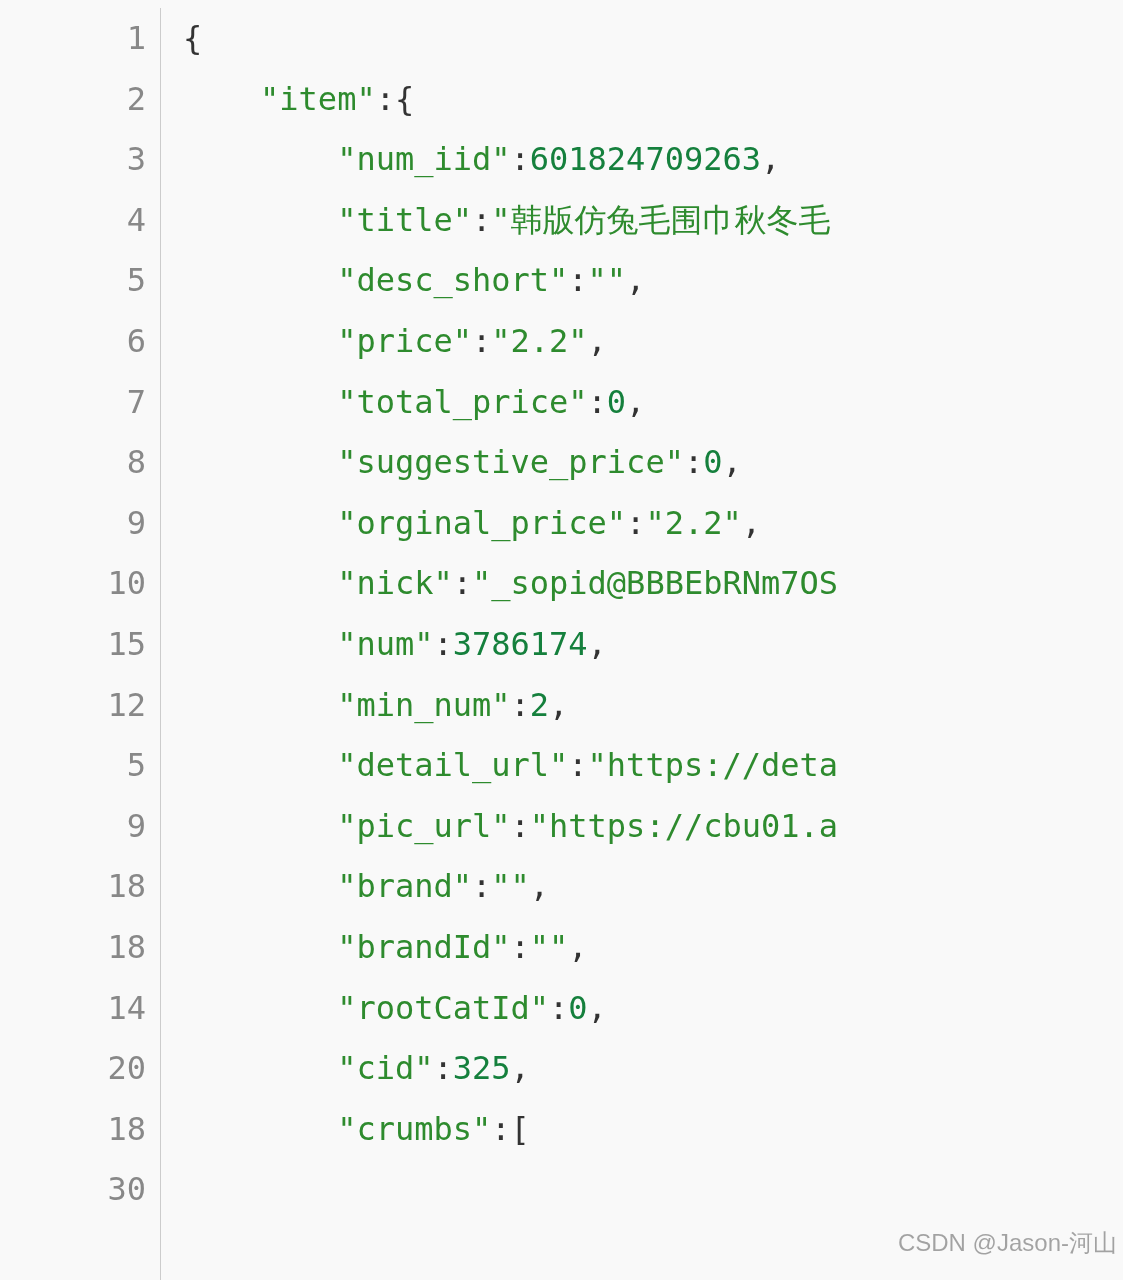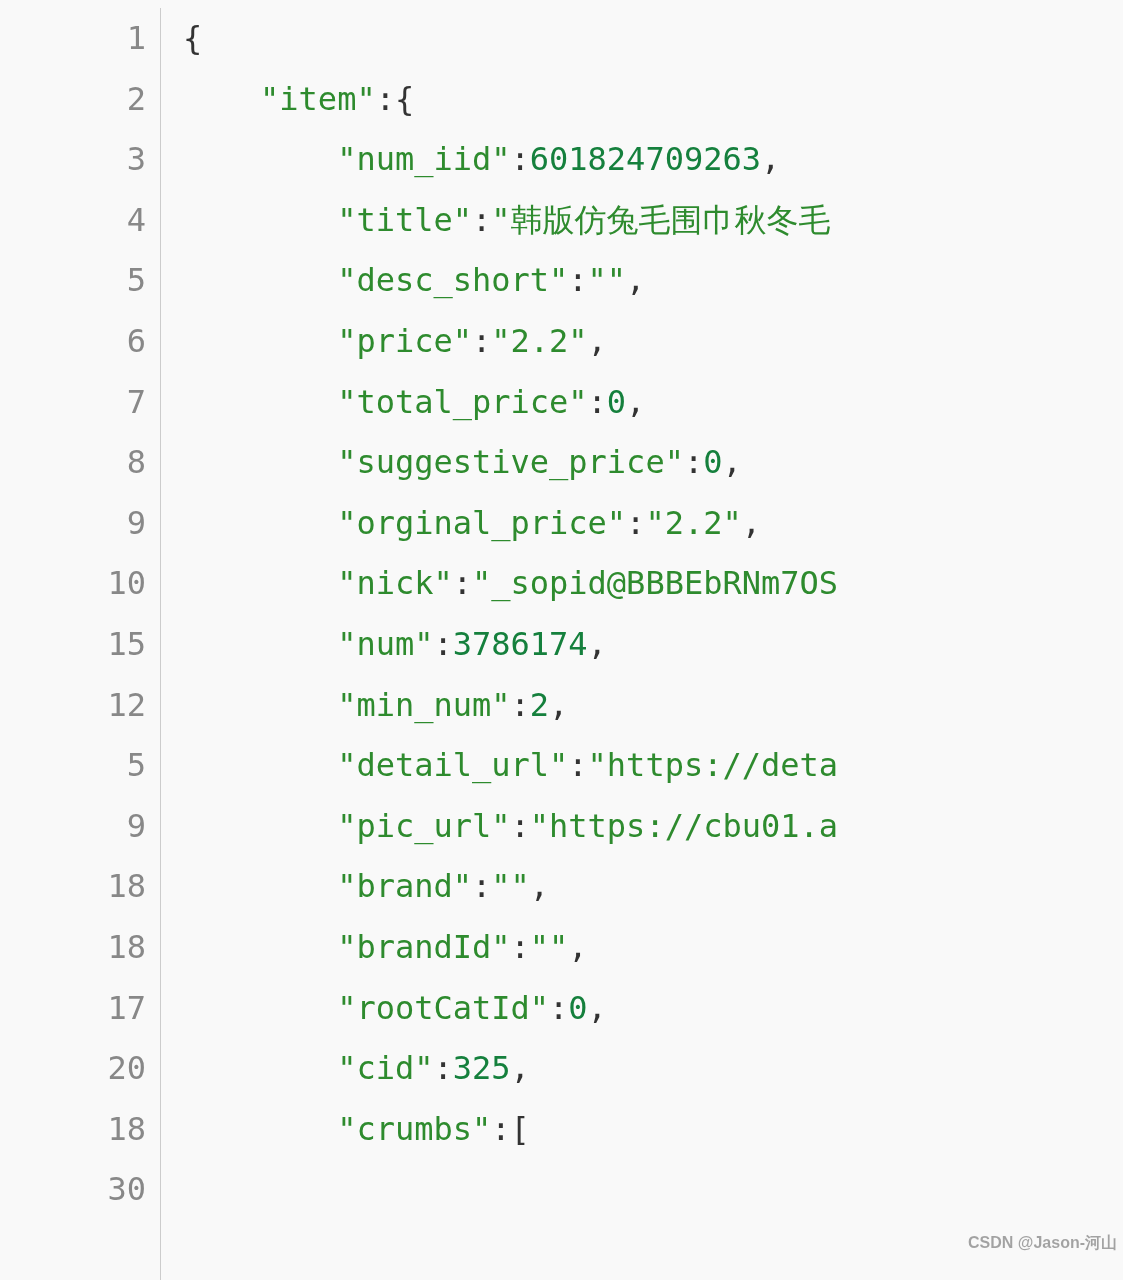--- a/index.html
+++ b/index.html
@@ -42,23 +42,22 @@
   }
   .tok-punc { color: #333; }
   .tok-key { color: #2e8b2e; } 
   .tok-str { color: #2e8b2e; } 
   .tok-num { color: #15803d; } 
   .watermark {
     position: absolute;
     bottom: 6px;
     right: 6px;
     font-family: "Microsoft YaHei", sans-serif;
-    font-size: 16px;
+    font-size: 24px;
     color: rgba(0,0,0,0.35);
-    font-weight: bold;
   }
 </style>
 </head>
 <body>
 
 <div class="code-container">
   <div class="gutter" id="gutter">
       <div class="ln">1</div>
       <div class="ln">2</div>
       <div class="ln">3</div>
@@ -68,21 +67,21 @@
       <div class="ln">7</div>
       <div class="ln">8</div>
       <div class="ln">9</div>
       <div class="ln">10</div>
       <div class="ln">15</div>
       <div class="ln">12</div>
       <div class="ln">5</div>
       <div class="ln">9</div>
       <div class="ln">18</div>
       <div class="ln">18</div>
-      <div class="ln">17</div>
+      <div class="ln">14</div>
       <div class="ln">20</div>
       <div class="ln">18</div>
       <div class="ln">30</div>
     </div>
   <div class="code" id="code"><div class="line"><span class="tok-punc">{</span></div><div class="line"><span>    </span><span class="tok-key">"item"</span><span class="tok-punc">:{</span></div><div class="line"><span>        </span><span class="tok-key">"num_iid"</span><span class="tok-punc">:</span><span class="tok-num">601824709263</span><span class="tok-punc">,</span></div><div class="line"><span>        </span><span class="tok-key">"title"</span><span class="tok-punc">:</span><span class="tok-str">"韩版仿兔毛围巾秋冬毛</span></div><div class="line"><span>        </span><span class="tok-key">"desc_short"</span><span class="tok-punc">:</span><span class="tok-str">""</span><span class="tok-punc">,</span></div><div class="line"><span>        </span><span class="tok-key">"price"</span><span class="tok-punc">:</span><span class="tok-str">"2.2"</span><span class="tok-punc">,</span></div><div class="line"><span>        </span><span class="tok-key">"total_price"</span><span class="tok-punc">:</span><span class="tok-num">0</span><span class="tok-punc">,</span></div><div class="line"><span>        </span><span class="tok-key">"suggestive_price"</span><span class="tok-punc">:</span><span class="tok-num">0</span><span class="tok-punc">,</span></div><div class="line"><span>        </span><span class="tok-key">"orginal_price"</span><span class="tok-punc">:</span><span class="tok-str">"2.2"</span><span class="tok-punc">,</span></div><div class="line"><span>        </span><span class="tok-key">"nick"</span><span class="tok-punc">:</span><span class="tok-str">"_sopid@BBBEbRNm7OS</span></div><div class="line"><span>        </span><span class="tok-key">"num"</span><span class="tok-punc">:</span><span class="tok-num">3786174</span><span class="tok-punc">,</span></div><div class="line"><span>        </span><span class="tok-key">"min_num"</span><span class="tok-punc">:</span><span class="tok-num">2</span><span class="tok-punc">,</span></div><div class="line"><span>        </span><span class="tok-key">"detail_url"</span><span class="tok-punc">:</span><span class="tok-str">"https://deta</span></div><div class="line"><span>        </span><span class="tok-key">"pic_url"</span><span class="tok-punc">:</span><span class="tok-str">"https://cbu01.a</span></div><div class="line"><span>        </span><span class="tok-key">"brand"</span><span class="tok-punc">:</span><span class="tok-str">""</span><span class="tok-punc">,</span></div><div class="line"><span>        </span><span class="tok-key">"brandId"</span><span class="tok-punc">:</span><span class="tok-str">""</span><span class="tok-punc">,</span></div><div class="line"><span>        </span><span class="tok-key">"rootCatId"</span><span class="tok-punc">:</span><span class="tok-num">0</span><span class="tok-punc">,</span></div><div class="line"><span>        </span><span class="tok-key">"cid"</span><span class="tok-punc">:</span><span class="tok-num">325</span><span class="tok-punc">,</span></div><div class="line"><span>        </span><span class="tok-key">"crumbs"</span><span class="tok-punc">:[</span></div><div class="line"><span>        </span></div></div>
 </div>
 
 <div class="watermark">CSDN @Jason-河山</div>
 
 </body></html>

